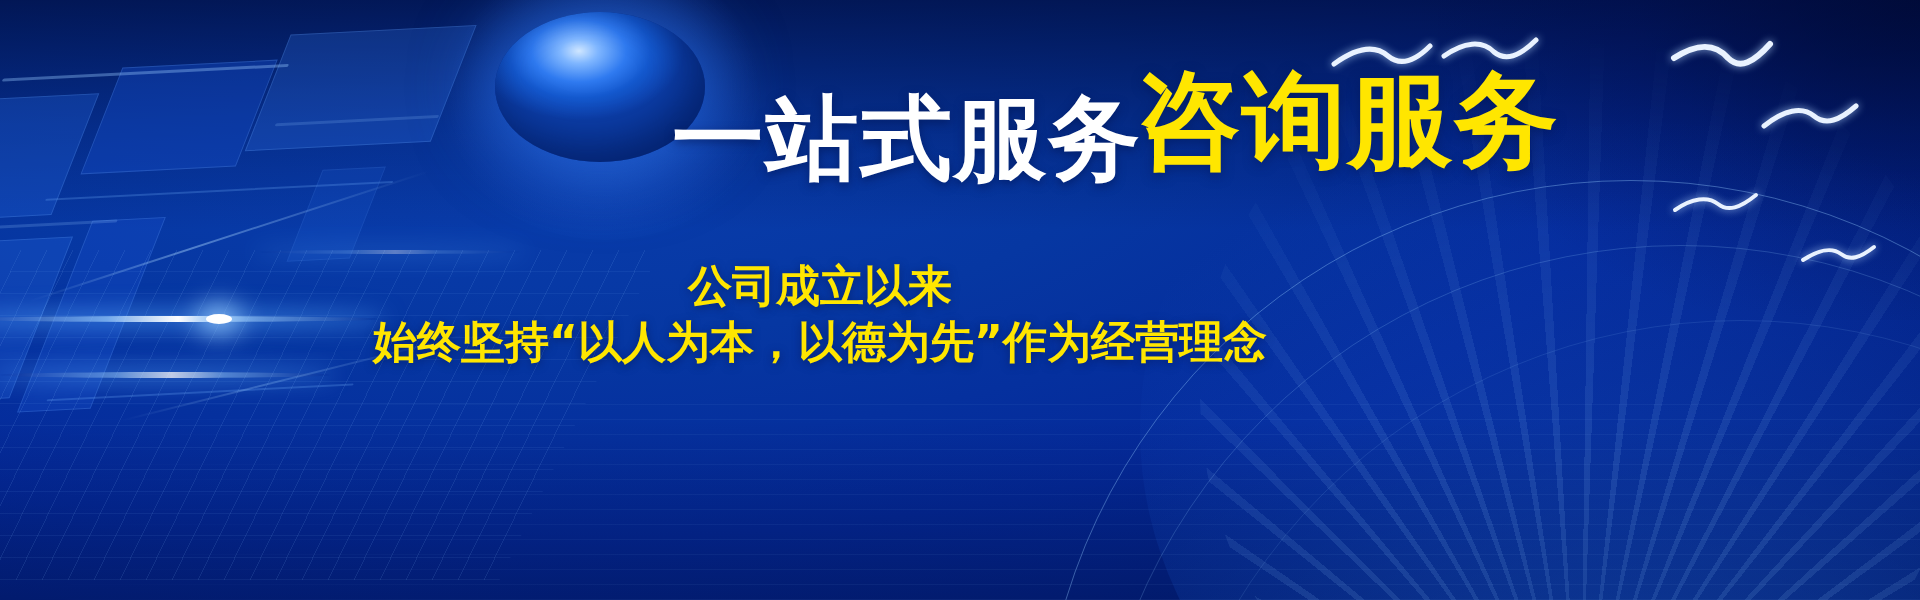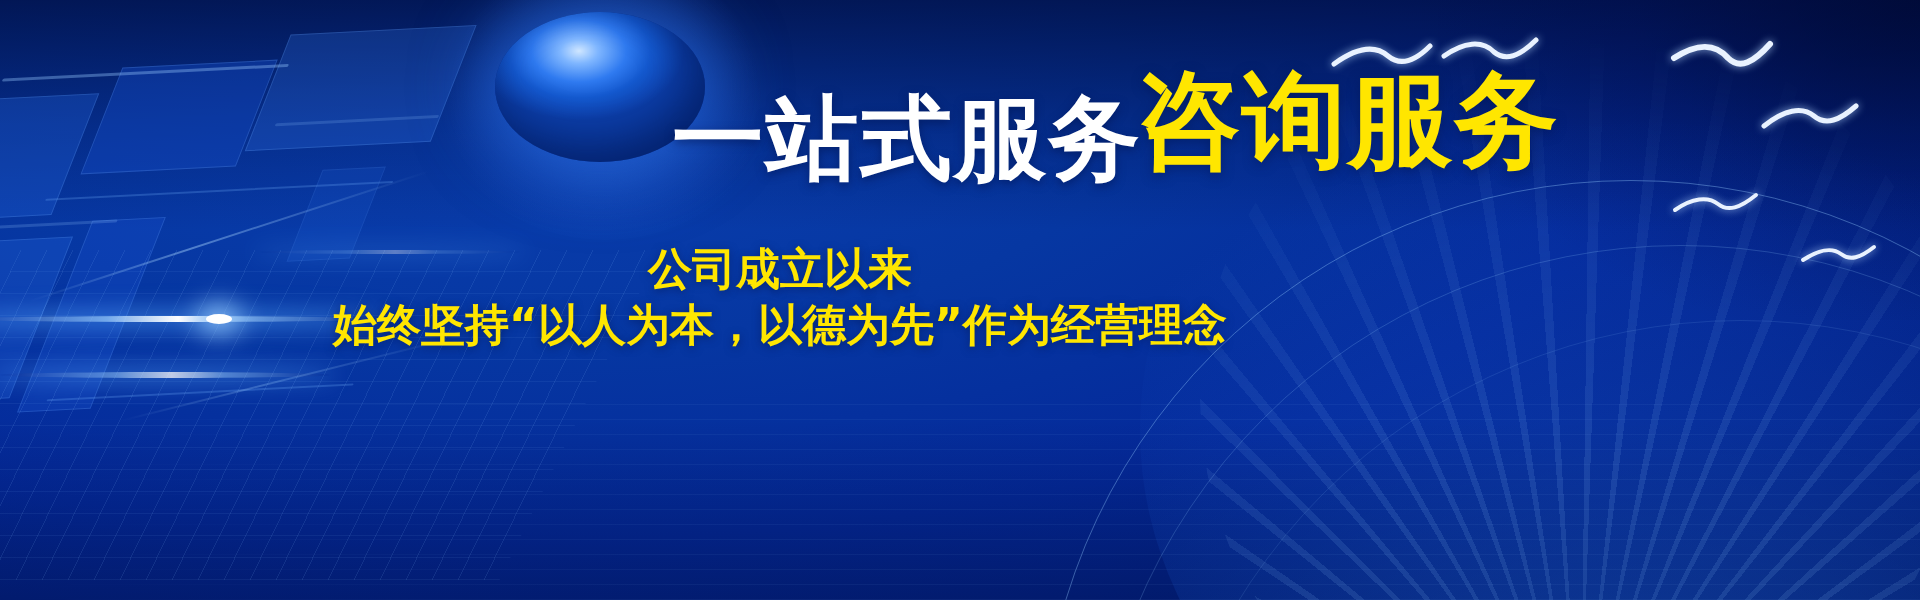--- a/index.html
+++ b/index.html
@@ -79,21 +79,21 @@
 
   
   .headline{position:absolute;left:0;top:82px;width:1560px;text-align:right;
       white-space:nowrap;line-height:1;}
   .headline span{font-size:92px;font-weight:bold;letter-spacing:2px;
       font-family:"DejaVu Sans","Liberation Sans",sans-serif;}
   .hl-white{color:#ffffff;text-shadow:0 3px 10px rgba(0,20,80,.55);}
   .hl-yellow{color:#ffe600;font-size:104px !important;text-shadow:0 3px 12px rgba(0,20,80,.5);
       position:relative;top:-14px;margin-left:-6px;}
 
-  .body-block{position:absolute;left:0;top:241px;width:1560px;text-align:center;color:#ffe600;}
+  .body-block{position:absolute;left:0;top:258px;width:1560px;text-align:center;color:#ffe600;padding-left:40px;}
   .body-line{font-size:44px;font-weight:bold;line-height:1.28;white-space:nowrap;
       font-family:"DejaVu Sans","Liberation Sans",sans-serif;
       text-shadow:0 2px 8px rgba(0,20,80,.55);}
 
   
   .speck{position:absolute;left:0;top:0;width:700px;height:600px;opacity:.35;
      background:
        radial-gradient(1px 1px at 12% 20%, rgba(170,215,255,.5) 50%, transparent 51%),
        radial-gradient(1px 1px at 30% 62%, rgba(170,215,255,.4) 50%, transparent 51%),
        radial-gradient(1px 1px at 44% 36%, rgba(170,215,255,.4) 50%, transparent 51%),

